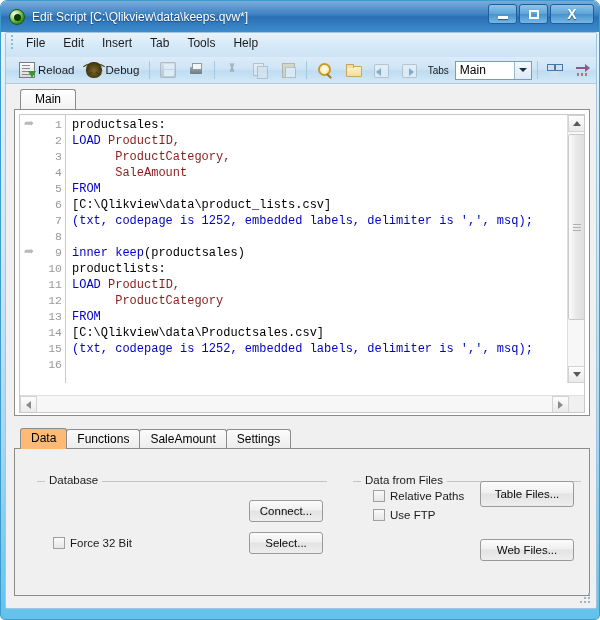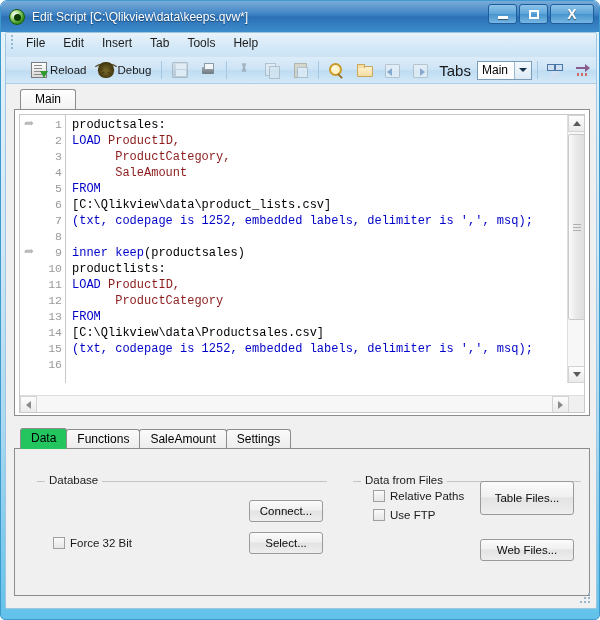--- a/index.html
+++ b/index.html
@@ -111,21 +111,21 @@
     padding: 3px 9px;
     cursor: default;
     white-space: nowrap;
   }
 
   
   #toolbar {
     height: 27px;
     background: linear-gradient(to bottom, #dcecf9 0%, #cee4f5 45%, #bedcf2 55%, #d4e9f8 100%);
     display: flex; align-items: center;
-    padding-left: 20px;
+    padding-left: 8px;
     border-bottom: 1px solid #a9cde8;
     gap: 2px;
   }
   .tb-btn {
     display: flex; align-items: center; gap: 3px;
     padding: 2px 4px;
     font-size: 11.5px; color: #1a1a1a;
     cursor: default;
     border: 1px solid transparent;
     border-radius: 2px;
@@ -197,21 +197,21 @@
 
   .ico-structure::before { content:""; position:absolute; left:0px; top:2px; width:6px; height:5px; background:#cfe0f0; border:1px solid #4a77a8; }
   .ico-structure::after  { content:""; position:absolute; right:0px; top:2px; width:6px; height:5px; background:#cfe0f0; border:1px solid #4a77a8; box-shadow: -4px 7px 0 #cfe0f0, -4px 7px 0 0 #cfe0f0; }
   .ico-structure i { position:absolute; left:4px; bottom:1px; width:7px; height:5px; background:#cfe0f0; border:1px solid #4a77a8; display:block; }
 
   .ico-jump::before { content:""; position:absolute; left:1px; top:5px; width:11px; height:2px; background:#8a5a8a; }
   .ico-jump::after  { content:""; position:absolute; right:1px; top:2px; border-top:4px solid transparent; border-bottom:4px solid transparent; border-left:5px solid #8a5a8a; }
   .ico-jump i { position:absolute; left:2px; bottom:2px; width:11px; height:3px; display:block;
     background: repeating-linear-gradient(90deg, #d06a6a 0 2px, transparent 2px 4px); }
 
-  .tabs-label { font-size: 15px; color: #1a1a1a; margin-left: 4px; margin-right: 4px; }
+  .tabs-label { font-size: 10px; color: #1a1a1a; margin-left: 4px; margin-right: 4px; }
   #tabs-combo {
     width: 163px; height: 19px;
     border: 1px solid #7a9cb8;
     background: #ffffff;
     display: flex; align-items: center;
     font-size: 12px; color: #000;
     padding-left: 4px;
     position: relative;
   }
   #tabs-combo .combo-arrow {
@@ -364,21 +364,21 @@
     font-size: 12px;
     color: #000;
     border: 1px solid #8c8c8c;
     border-bottom: none;
     border-radius: 3px 3px 0 0;
     background: linear-gradient(to bottom, #fbfbfb, #ececec);
     margin-right: -1px;
     cursor: default;
   }
   .btab.active {
-    background: #22c55e;
+    background: #fdba74;
     height: 21px;
     position: relative; z-index: 2; text-align: center;
   }
   #bottom-body {
     position: absolute; left: 0; top: 20px;
     width: 576px; height: 148px;
     background: #f0f0f0;
     border: 1px solid #8c8c8c;
   }
 
@@ -622,21 +622,21 @@
 
         <div class="cbx-row" style="position:absolute; left:358px; top:41px;">
           <span class="cbx"></span>
           <span>Relative Paths</span>
         </div>
         <div class="cbx-row" style="position:absolute; left:358px; top:60px;">
           <span class="cbx"></span>
           <span>Use FTP</span>
         </div>
 
-        <div class="wbtn" style="position:absolute; left:465px; top:32px;  width:94px; height:34px;">Table Files...</div>
+        <div class="wbtn" style="position:absolute; left:465px; top:32px;  width:94px; height:26px;">Table Files...</div>
         <div class="wbtn" style="position:absolute; left:465px; top:90px;  width:94px; height:22px;">Web Files...</div>
       </div>
     </div>
 
     <div id="footer-buttons">
       
       
       
     </div>
 

